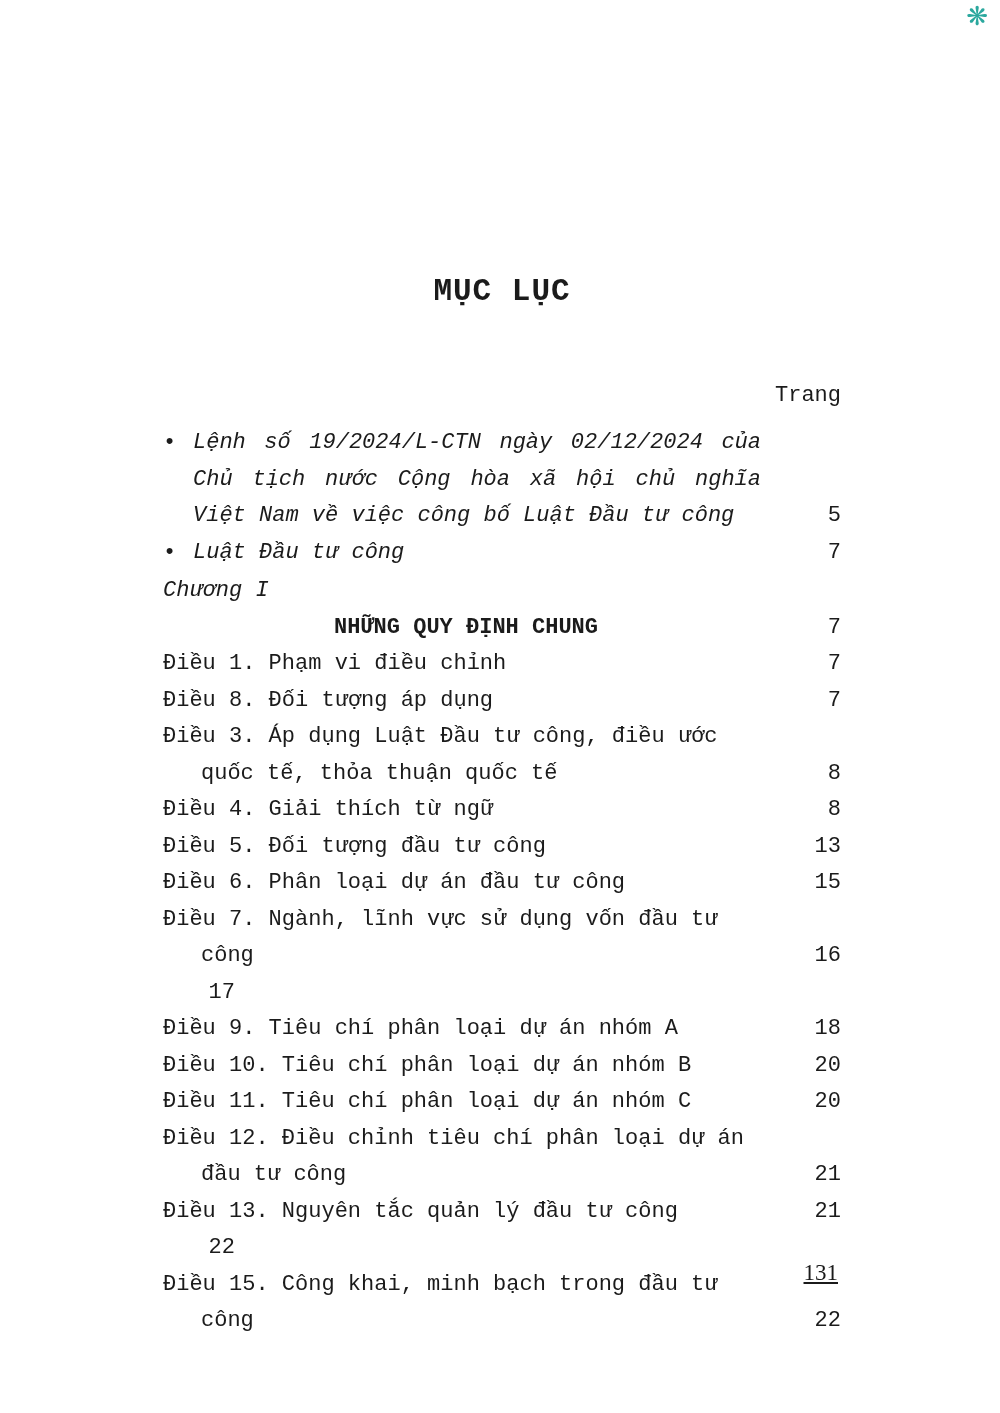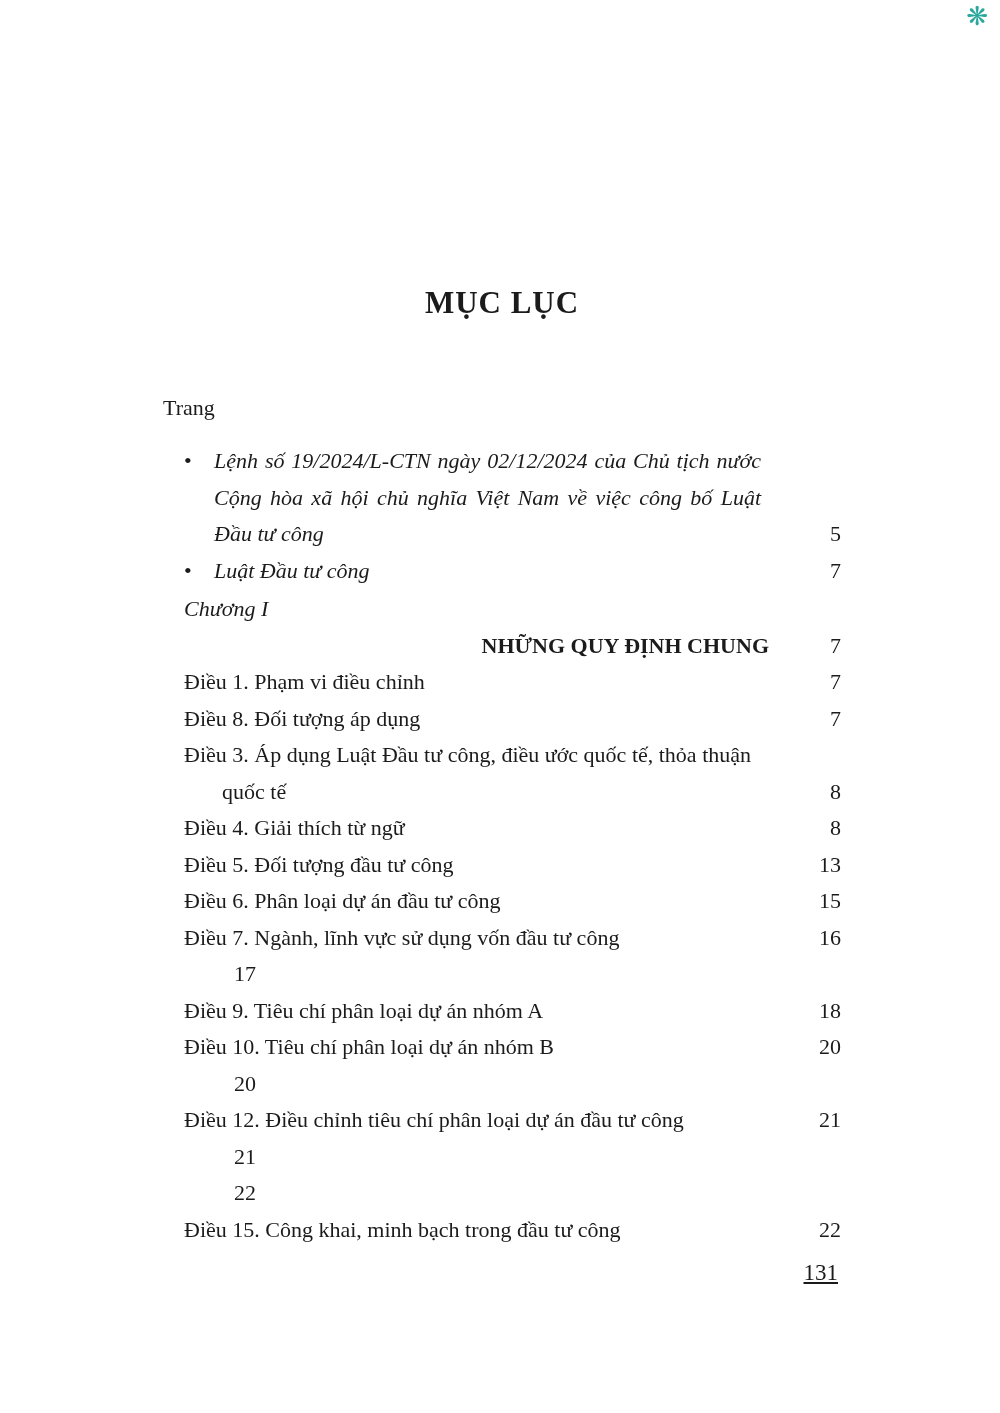--- a/index.html
+++ b/index.html
@@ -12,43 +12,43 @@
     color:#1b1b1b;
     overflow:hidden;
   }
   .corner-icon{
     position:absolute;top:4px;right:12px;
     font-size:26px;line-height:26px;
     color:#2ba89e;
   }
   .content{
     position:absolute;
-    left:163px;top:285px;
+    left:163px;top:274px;
     width:678px;
+    font-family:Liberation Mono, monospace;
   }
   .doc-title{
     text-align:center;
     font-size:31px;
     font-weight:bold;
     letter-spacing:1px;
     margin:0 0 0 0;
   }
   .trang-row{
-    text-align:left;
+    text-align:right;
     font-size:22px;
     margin-top:72px;
-    margin-bottom:20px;
+    margin-bottom:14px;
     line-height:30px;
   }
   .row{
     display:flex;
     align-items:flex-end;
     font-size:22px;
     line-height:36.5px;
-    margin-left:21px;
   }
   .row .t{
     flex:1 1 auto;
     min-width:0;
   }
   .row .p{
     flex:0 0 72px;
     text-align:right;
     align-self:flex-end;
   }
@@ -67,21 +67,21 @@
   }
   .entry .t{
     padding-left:38px;
     text-indent:-38px;
     padding-right:6px;
   }
   .chapter-label .t{
     font-style:italic;
   }
   .chapter-title .t{
-    text-align:right;
+    text-align:center;
     font-weight:bold;
   }
   .chapter-label{margin-top:2px;}
   .footer-page{
     position:absolute;
     top:1260px;
     right:162px;
     font-size:23px;
     text-decoration:underline;
   }
@@ -152,27 +152,29 @@
     </div>
     <div class="row entry">
       <span class="t">Điều 9. Tiêu chí phân loại dự án nhóm A</span>
       <span class="p">18</span>
     </div>
     <div class="row entry">
       <span class="t">Điều 10. Tiêu chí phân loại dự án nhóm B</span>
       <span class="p">20</span>
     </div>
     <div class="row entry">
+      <span class="t">Điều 11. Tiêu chí phân loại dự án nhóm C</span>
       <span class="p">20</span>
     </div>
     <div class="row entry">
       <span class="t">Điều 12. Điều chỉnh tiêu chí phân loại dự án đầu tư công</span>
       <span class="p">21</span>
     </div>
     <div class="row entry">
+      <span class="t">Điều 13. Nguyên tắc quản lý đầu tư công</span>
       <span class="p">21</span>
     </div>
     <div class="row entry">
       <span class="p">22</span>
     </div>
     <div class="row entry">
       <span class="t">Điều 15. Công khai, minh bạch trong đầu tư công</span>
       <span class="p">22</span>
     </div>
 

